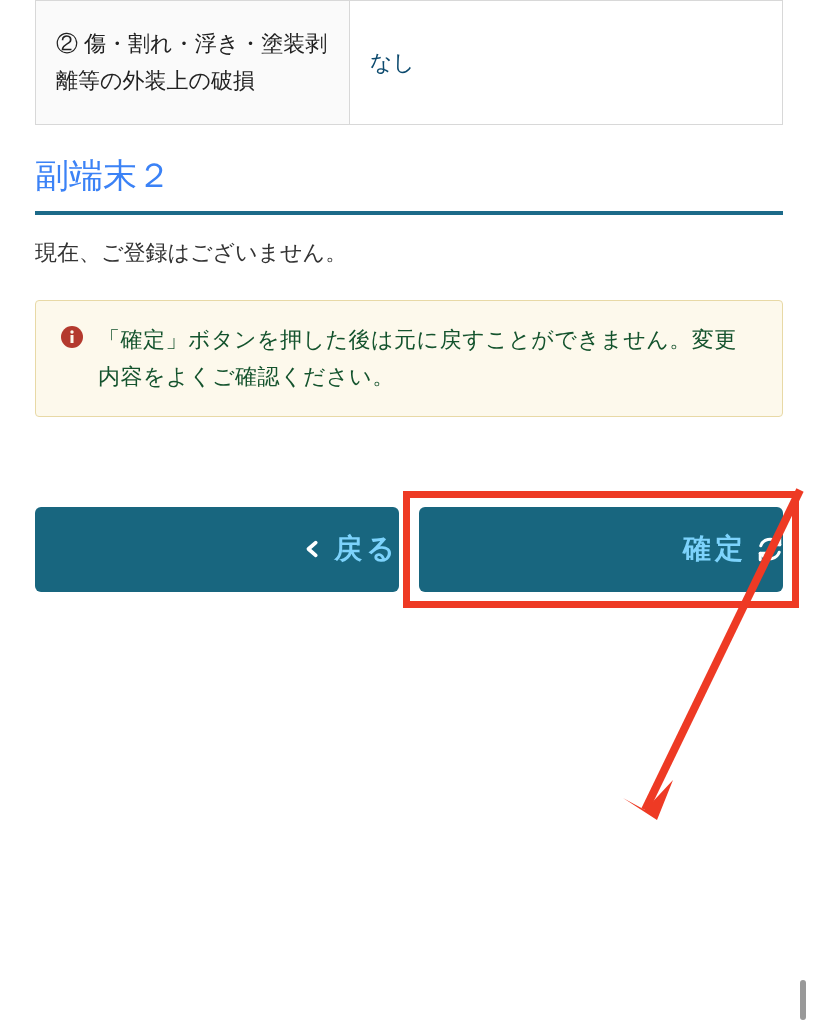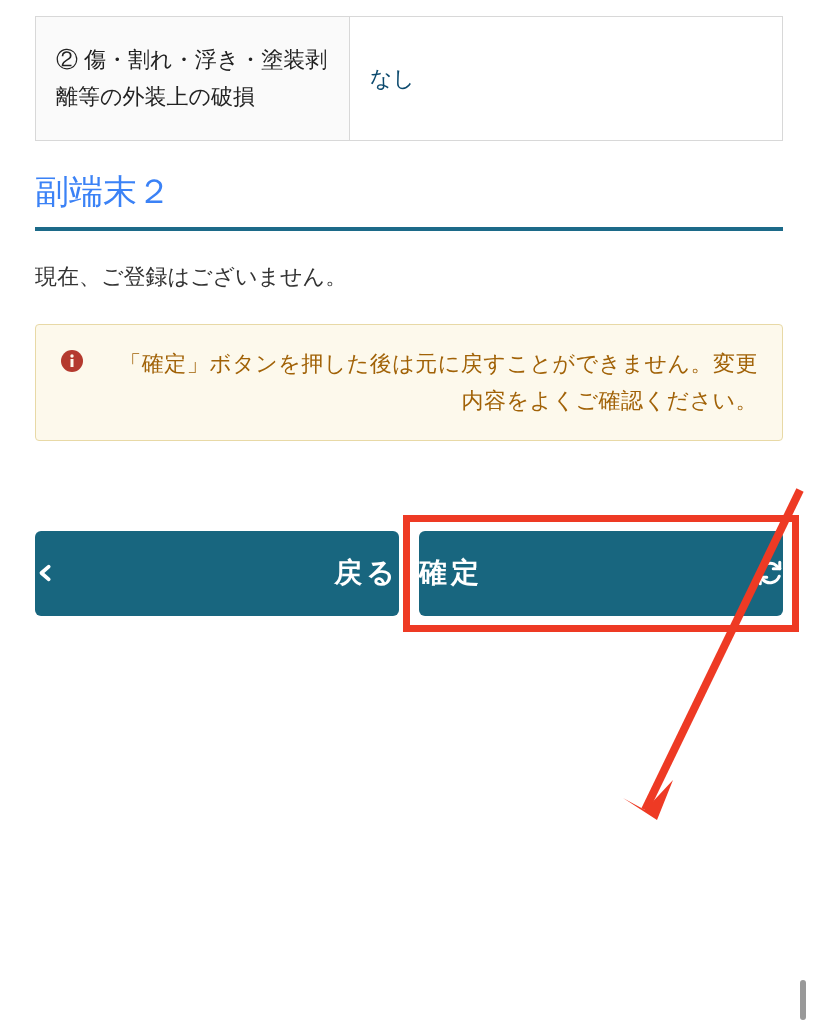--- a/index.html
+++ b/index.html
@@ -9,21 +9,21 @@
     }
     body {
       font-family: "Hiragino Kaku Gothic ProN", "Hiragino Sans", Meiryo, sans-serif;
       background: #ffffff;
       width: 818px;
       height: 1024px;
       position: relative;
       color: #333;
     }
     .content-wrapper {
-      padding: 16px 35px;
+      padding: 0 35px;
     }
     .data-table {
       width: 100%;
       border-collapse: collapse;
       margin-top: 0;
     }
     .data-table td {
       border: 1px solid #d8d8d8;
       padding: 24px 20px;
       font-size: 22px;
@@ -46,21 +46,21 @@
       font-size: 34px;
       font-weight: 400;
       margin-top: 28px;
       margin-bottom: 10px;
       padding-bottom: 12px;
       border-bottom: 4px solid #1c6a89;
     }
     .no-registration {
       font-size: 22px;
       color: #333;
-      margin-top: 28px;
+      margin-top: 20px;
       margin-bottom: 30px;
       line-height: 1.6;
     }
     .warning-box {
       background: #fdf9ec;
       border: 1px solid #e8d9a6;
       border-radius: 4px;
       padding: 20px 24px;
       margin-top: 26px;
       margin-bottom: 90px;
@@ -71,41 +71,40 @@
     .info-icon {
       flex-shrink: 0;
       width: 24px;
       height: 24px;
       margin-top: 4px;
     }
     .info-icon svg {
       fill: #b43a2e;
     }
     .warning-text {
-      color: #a16207;
+      color: #14532d;
       font-size: 22px;
       line-height: 1.7;
       letter-spacing: 0.5px;
-      text-align: right;
     }
     .button-row {
       display: flex;
       gap: 20px;
       justify-content: space-between;
       padding-bottom: 30px;
     }
     .btn {
       flex: 1;
       height: 85px;
       display: flex;
       align-items: center;
-      justify-content: space-between;
-      gap: 30px;
+      justify-content: flex-end;
+      gap: 10px;
       background: #18667f;
-      color: #ffffff;
+      color: #7dd3fc;
       font-size: 28px;
       font-weight: 600;
       border: none;
       border-radius: 6px;
       cursor: pointer;
       letter-spacing: 4px;
     }
     .btn-secondary {
       background: #18667f;
     }

